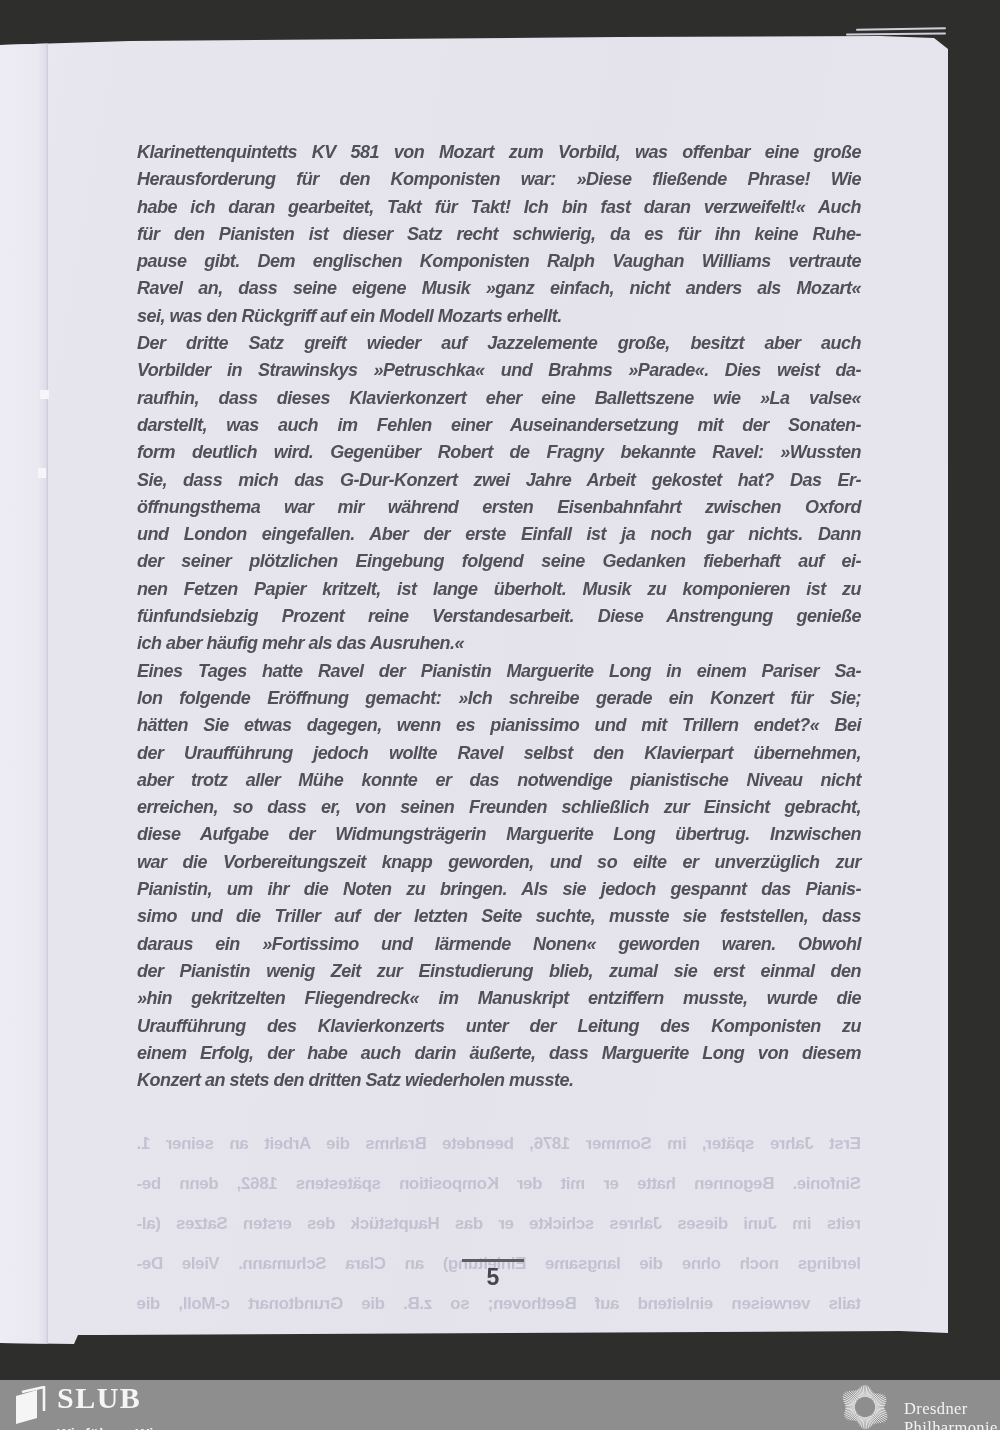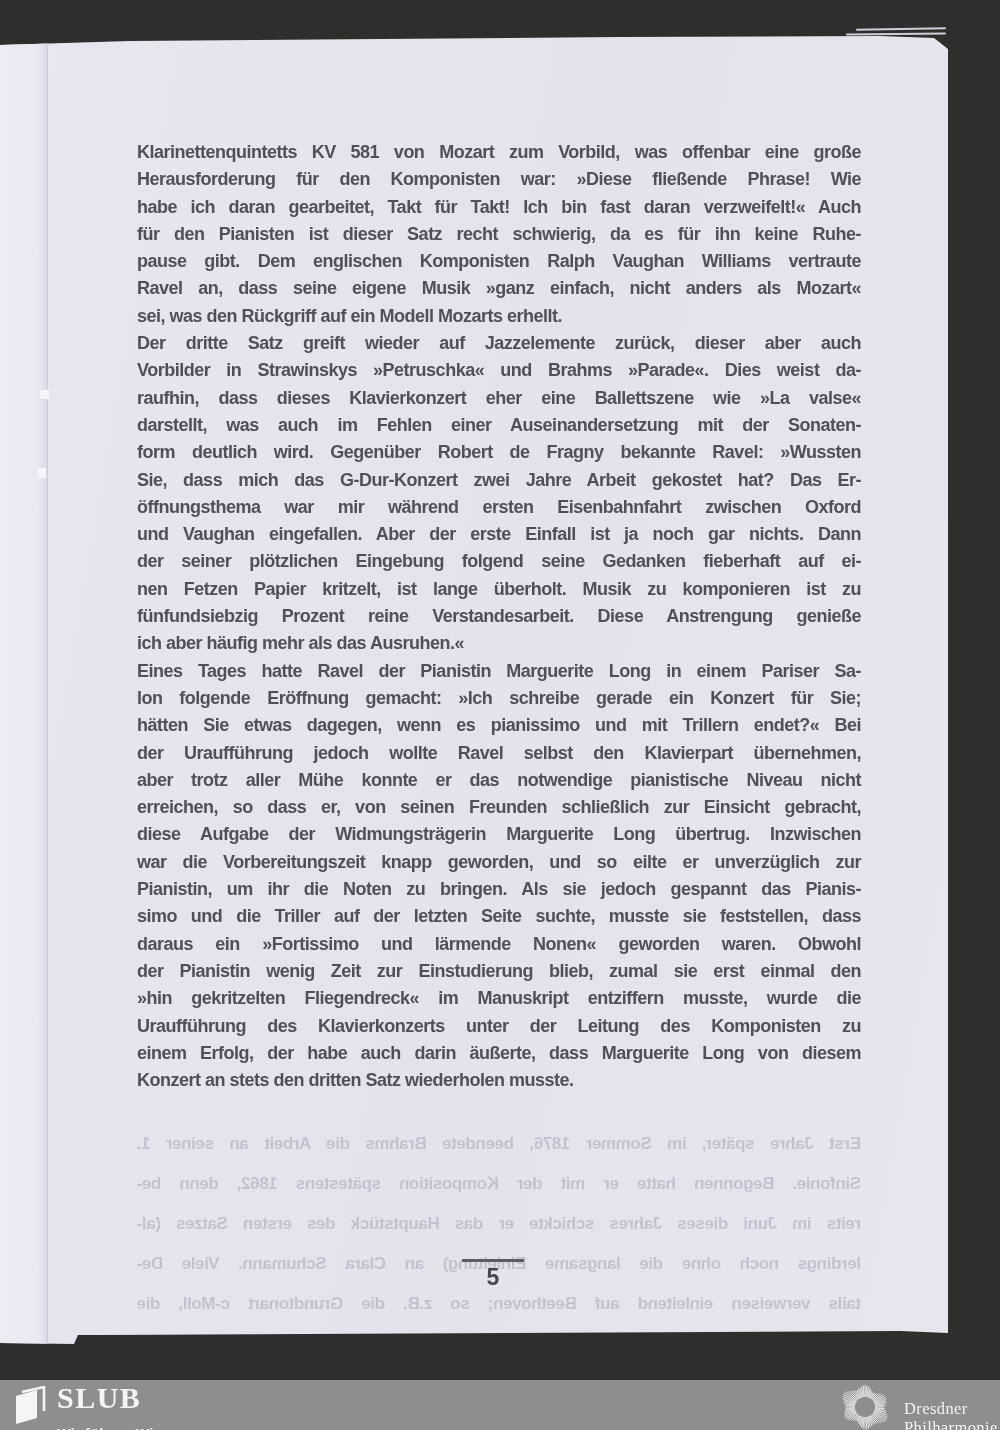--- a/index.html
+++ b/index.html
@@ -15,21 +15,21 @@
         clip-path:polygon(0 9px,130px 5px,620px 1px,880px 0,934px 2px,948px 13px,
                           948px 1297px,900px 1295px,100px 1299px,78px 1299px,74px 1308px,0 1307px);}
   .gutter{position:absolute;left:0;top:0;width:48px;height:100%;
           background:linear-gradient(90deg,#edecf4 0%,#eae9f2 80%,#dddce8 96%,#c9c8d6 100%);}
   .notch{position:absolute;background:#f6f5fa;}
   .notch.n1{left:40px;top:354px;width:9px;height:9px;}
   .notch.n2{left:38px;top:432px;width:8px;height:10px;}
   
   .text-block{position:absolute;left:137px;top:103px;width:724px;
               font-size:18px;font-weight:700;letter-spacing:-0.5px;
-              line-height:27.3px;color:#50505a;}
+              line-height:27.3px;color:#50505a;font-style:italic;}
   .text-block .line{text-align:justify;text-align-last:justify;white-space:normal;}
   .text-block .line.last{text-align-last:left;}
   
   .bleed-block{position:absolute;left:137px;top:1088px;width:724px;
                font-size:17px;font-weight:700;letter-spacing:-0.4px;line-height:40px;
                color:#bdbccc;transform:scaleX(-1);filter:blur(0.7px);opacity:0.85;}
   .bleed-block .line{text-align:justify;text-align-last:justify;}
   
   .pagenum-rule{position:absolute;left:462px;top:1223px;width:62px;height:3px;background:#5c5c63;}
   .pagenum{position:absolute;left:462px;top:1228px;width:62px;text-align:center;
@@ -64,28 +64,28 @@
     <div class="notch n2"></div>
 
     <div id="text-block" class="text-block">
         <div class="line">Klarinettenquintetts KV 581 von Mozart zum Vorbild, was offenbar eine große</div>
         <div class="line">Herausforderung für den Komponisten war: »Diese fließende Phrase! Wie</div>
         <div class="line">habe ich daran gearbeitet, Takt für Takt! Ich bin fast daran verzweifelt!« Auch</div>
         <div class="line">für den Pianisten ist dieser Satz recht schwierig, da es für ihn keine Ruhe-</div>
         <div class="line">pause gibt. Dem englischen Komponisten Ralph Vaughan Williams vertraute</div>
         <div class="line">Ravel an, dass seine eigene Musik »ganz einfach, nicht anders als Mozart«</div>
         <div class="line last">sei, was den Rückgriff auf ein Modell Mozarts erhellt.</div>
-        <div class="line">Der dritte Satz greift wieder auf Jazzelemente zurück, dieser aber auch</div>
+        <div class="line">Der dritte Satz greift wieder auf Jazzelemente große, besitzt aber auch</div>
         <div class="line">Vorbilder in Strawinskys »Petruschka« und Brahms »Parade«. Dies weist da-</div>
         <div class="line">raufhin, dass dieses Klavierkonzert eher eine Ballettszene wie »La valse«</div>
         <div class="line">darstellt, was auch im Fehlen einer Auseinandersetzung mit der Sonaten-</div>
         <div class="line">form deutlich wird. Gegenüber Robert de Fragny bekannte Ravel: »Wussten</div>
         <div class="line">Sie, dass mich das G-Dur-Konzert zwei Jahre Arbeit gekostet hat? Das Er-</div>
         <div class="line">öffnungsthema war mir während ersten Eisenbahnfahrt zwischen Oxford</div>
-        <div class="line">und Vaughan eingefallen. Aber der erste Einfall ist ja noch gar nichts. Dann</div>
+        <div class="line">und London eingefallen. Aber der erste Einfall ist ja noch gar nichts. Dann</div>
         <div class="line">der seiner plötzlichen Eingebung folgend seine Gedanken fieberhaft auf ei-</div>
         <div class="line">nen Fetzen Papier kritzelt, ist lange überholt. Musik zu komponieren ist zu</div>
         <div class="line">fünfundsiebzig Prozent reine Verstandesarbeit. Diese Anstrengung genieße</div>
         <div class="line last">ich aber häufig mehr als das Ausruhen.«</div>
         <div class="line">Eines Tages hatte Ravel der Pianistin Marguerite Long in einem Pariser Sa-</div>
         <div class="line">lon folgende Eröffnung gemacht: »Ich schreibe gerade ein Konzert für Sie;</div>
         <div class="line">hätten Sie etwas dagegen, wenn es pianissimo und mit Trillern endet?« Bei</div>
         <div class="line">der Uraufführung jedoch wollte Ravel selbst den Klavierpart übernehmen,</div>
         <div class="line">aber trotz aller Mühe konnte er das notwendige pianistische Niveau nicht</div>
         <div class="line">erreichen, so dass er, von seinen Freunden schließlich zur Einsicht gebracht,</div>

